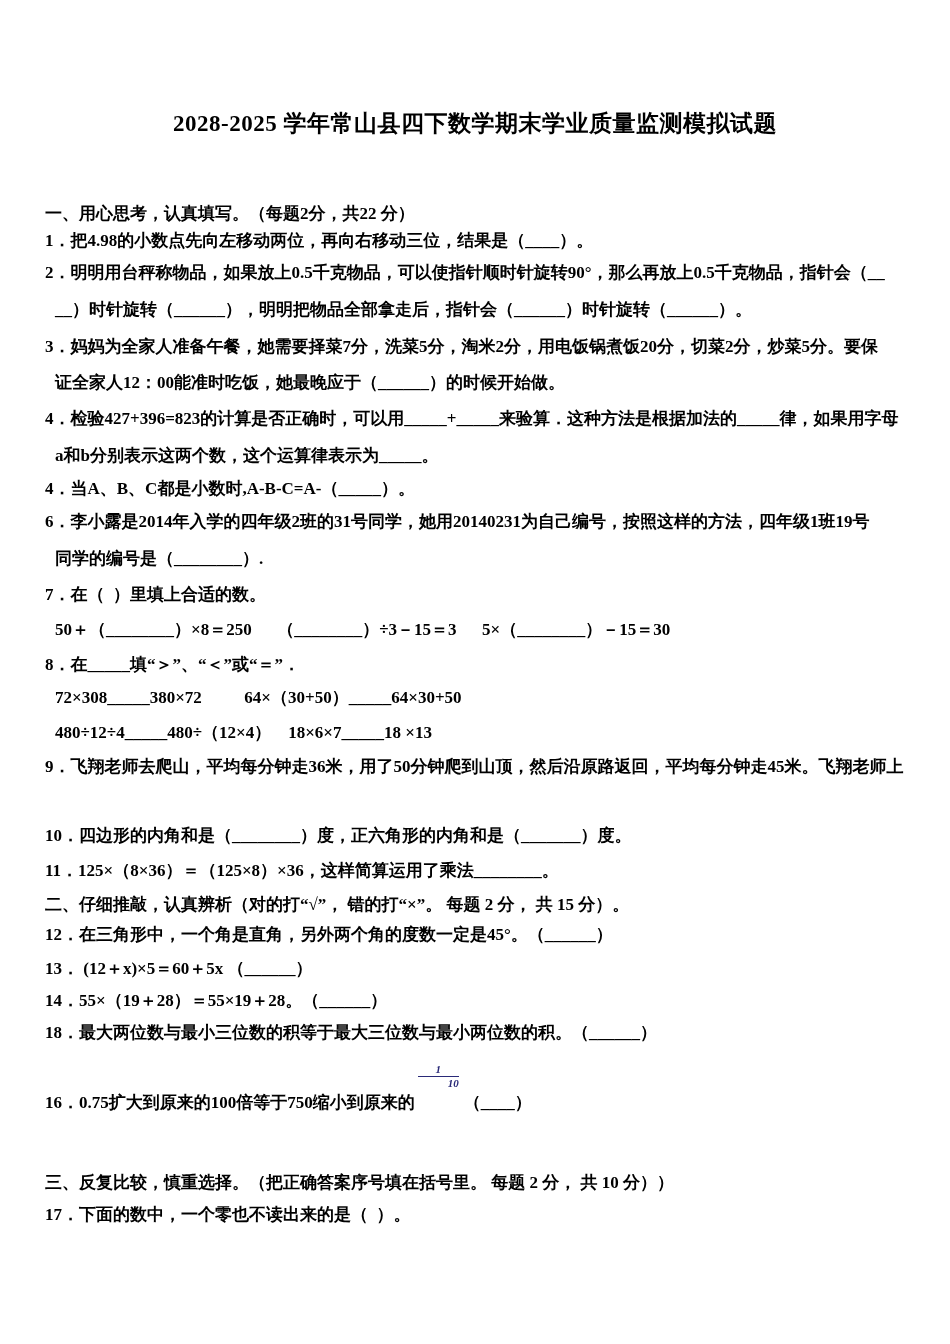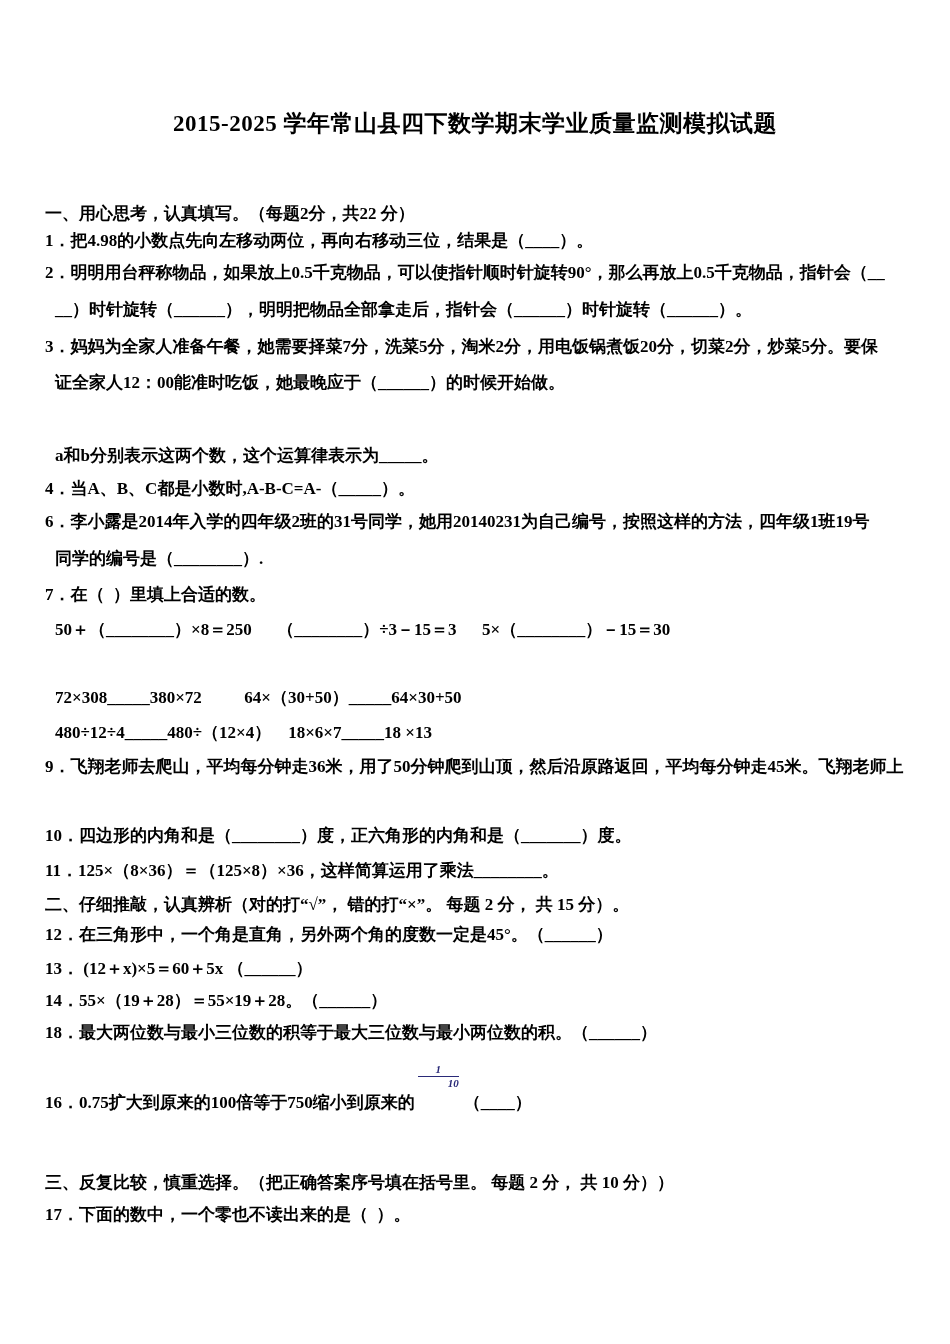--- a/index.html
+++ b/index.html
@@ -44,34 +44,36 @@
     vertical-align:baseline;
   }
   .frac .num { display:block; border-bottom:1px solid currentColor; padding:0 3px 1px; }
   .frac .den { display:block; padding-top:1px;margin-left:30px; }
 </style>
 </head>
 <body>
 
 <div class="page">
 
-  <div class="title">2015-2025 学年常山县四下数学期末学业质量监测模拟试题</div>
+  <div class="title">2028-2025 学年常山县四下数学期末学业质量监测模拟试题</div>
 
   <div class="l" style="top:203px">一、用心思考，认真填写。（每题2分，共22 分）</div>
   <div class="l" style="top:230px">1．把4.98的小数点先向左移动两位，再向右移动三位，结果是（____）。</div>
   <div class="l" style="top:262px">2．明明用台秤称物品，如果放上0.5千克物品，可以使指针顺时针旋转90°，那么再放上0.5千克物品，指针会（__</div>
   <div class="l cont" style="top:299px">__）时针旋转（______），明明把物品全部拿走后，指针会（______）时针旋转（______）。</div>
   <div class="l" style="top:336px">3．妈妈为全家人准备午餐，她需要择菜7分，洗菜5分，淘米2分，用电饭锅煮饭20分，切菜2分，炒菜5分。要保</div>
   <div class="l cont" style="top:372px">证全家人12：00能准时吃饭，她最晚应于（______）的时候开始做。</div>
+  <div class="l" style="top:408px">4．检验427+396=823的计算是否正确时，可以用_____+_____来验算．这种方法是根据加法的_____律，如果用字母</div>
   <div class="l cont" style="top:445px">a和b分别表示这两个数，这个运算律表示为_____。</div>
   <div class="l" style="top:478px">4．当A、B、C都是小数时,A-B-C=A-（_____）。</div>
   <div class="l" style="top:511px">6．李小露是2014年入学的四年级2班的31号同学，她用20140231为自己编号，按照这样的方法，四年级1班19号</div>
   <div class="l cont" style="top:548px">同学的编号是（________）.</div>
   <div class="l" style="top:584px">7．在（  ）里填上合适的数。</div>
   <div class="l cont" style="top:619px">50＋（________）×8＝250      （________）÷3－15＝3      5×（________）－15＝30</div>
+  <div class="l" style="top:654px">8．在_____填“＞”、“＜”或“＝”．</div>
   <div class="l cont" style="top:687px">72×308_____380×72          64×（30+50）_____64×30+50</div>
   <div class="l cont" style="top:722px">480÷12÷4_____480÷（12×4）    18×6×7_____18 ×13</div>
   <div class="l" style="top:756px">9．飞翔老师去爬山，平均每分钟走36米，用了50分钟爬到山顶，然后沿原路返回，平均每分钟走45米。飞翔老师上</div>
   <div class="l" style="top:825px">10．四边形的内角和是（________）度，正六角形的内角和是（_______）度。</div>
   <div class="l" style="top:860px">11．125×（8×36）＝（125×8）×36，这样简算运用了乘法________。</div>
 
   <div class="l" style="top:894px">二、仔细推敲，认真辨析（对的打“√”， 错的打“×”。 每题 2 分， 共 15 分）。</div>
   <div class="l" style="top:924px">12．在三角形中，一个角是直角，另外两个角的度数一定是45°。（______）</div>
   <div class="l" style="top:958px">13． (12＋x)×5＝60＋5x （______）</div>
   <div class="l" style="top:990px">14．55×（19＋28）＝55×19＋28。（______）</div>

